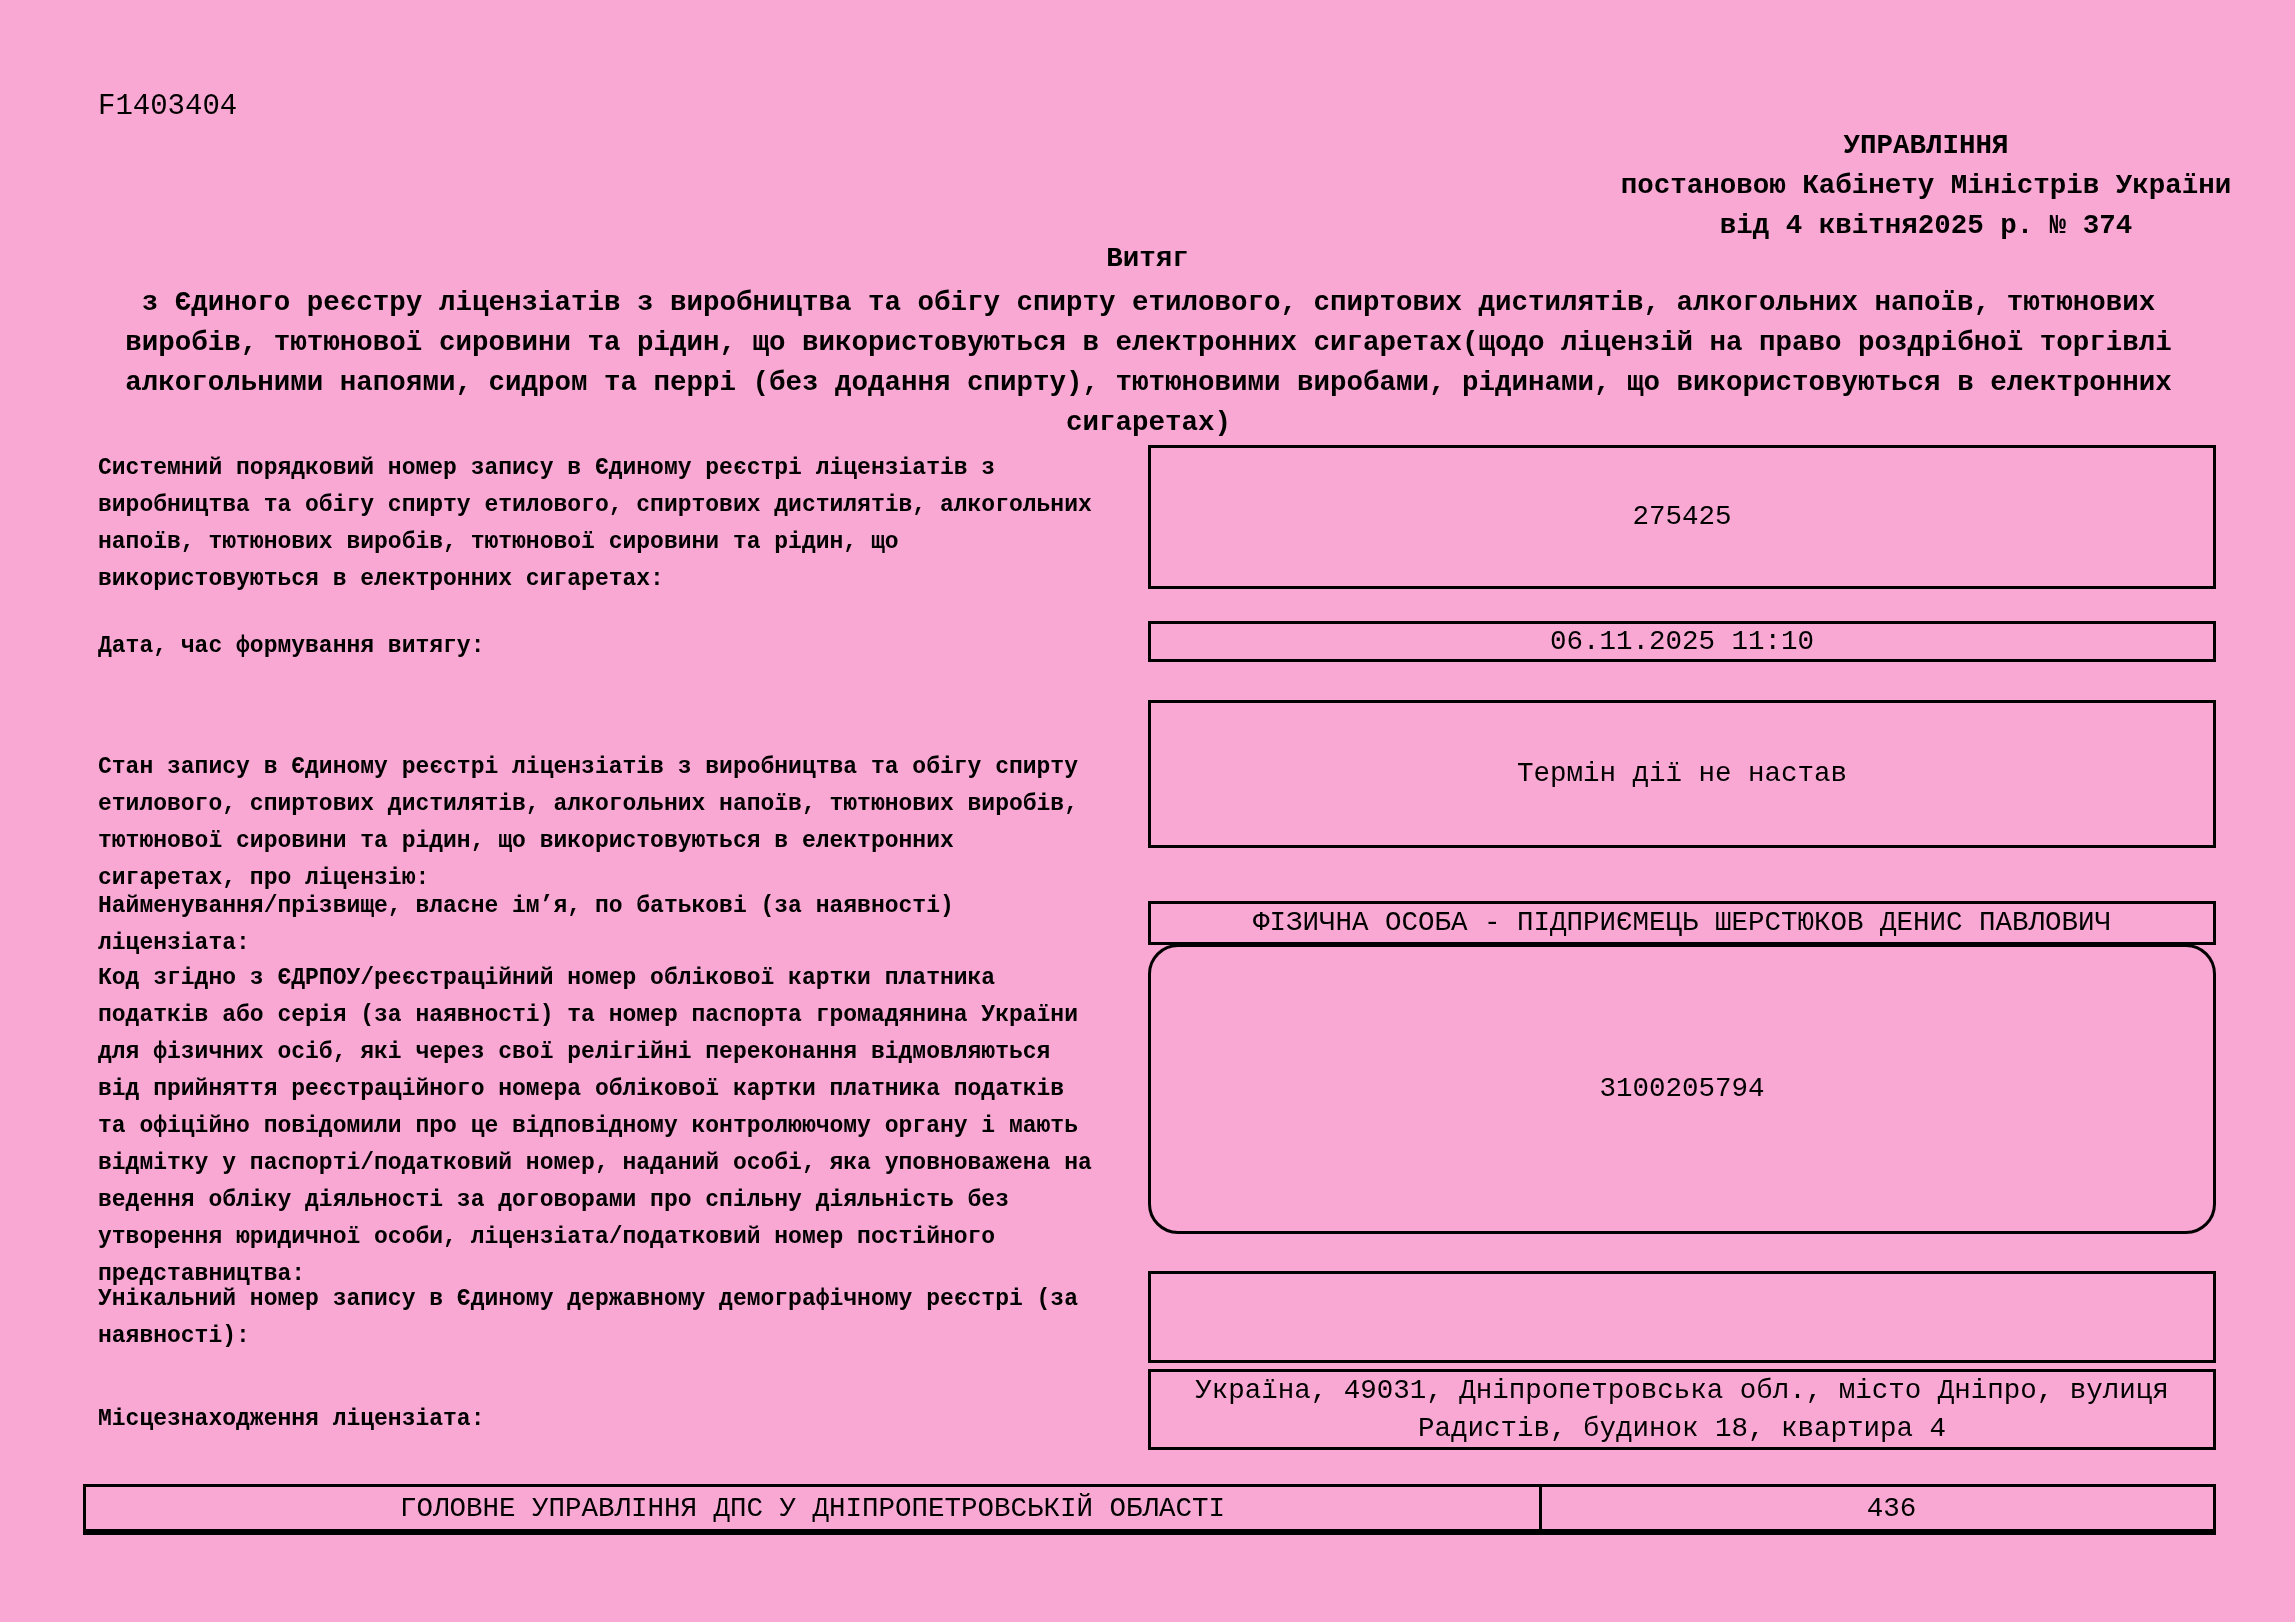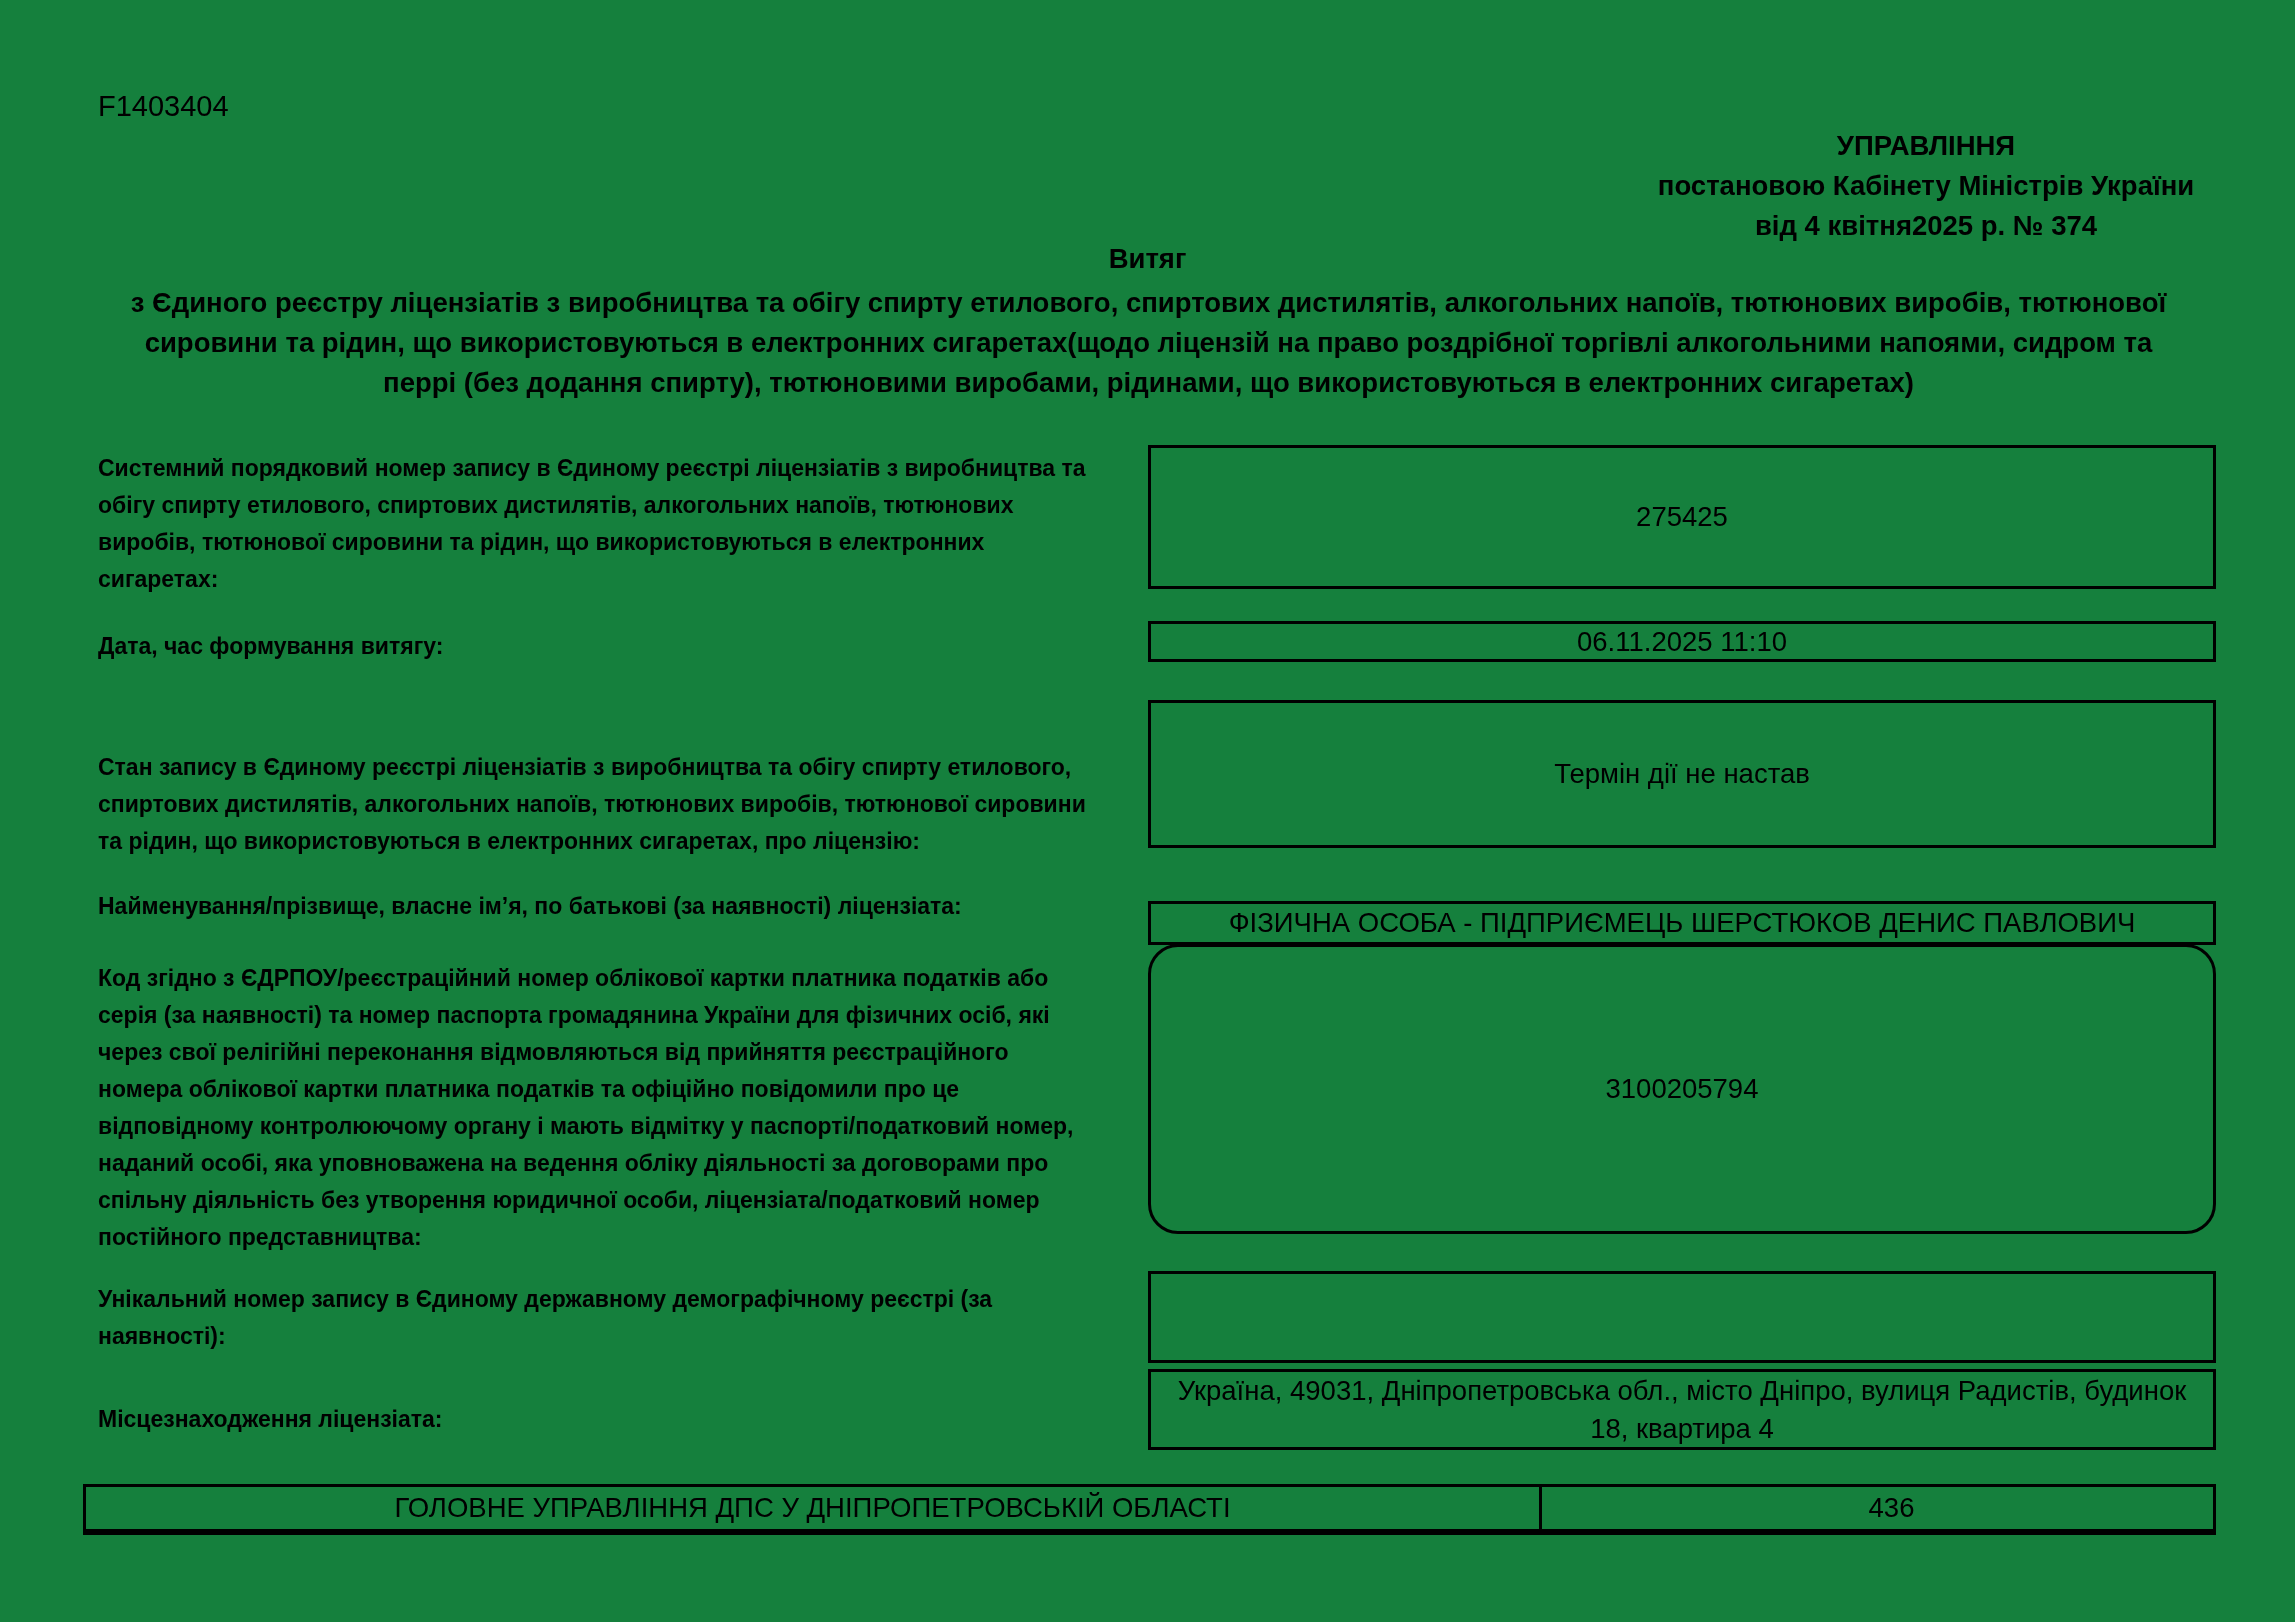--- a/index.html
+++ b/index.html
@@ -4,23 +4,23 @@
 <style>
   html, body {
     margin: 0;
     padding: 0;
     background: #ffffff;
   }
   .page {
     position: relative;
     width: 2295px;
     height: 1622px;
-    background: #15803d;
+    background: #f9a8d4;
     color: #000000;
-    font-family: Liberation Sans, sans-serif;
+    font-family: Liberation Mono, monospace;
     overflow: hidden;
   }
   .form-code {
     position: absolute;
     left: 98px;
     top: 90px;
     font-size: 29px;
     font-weight: normal;
   }
   .approved {

